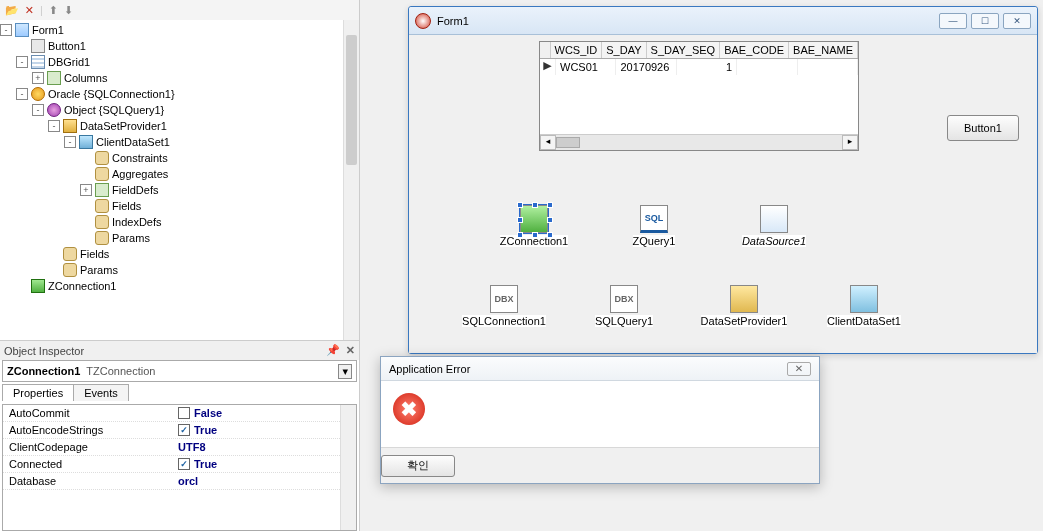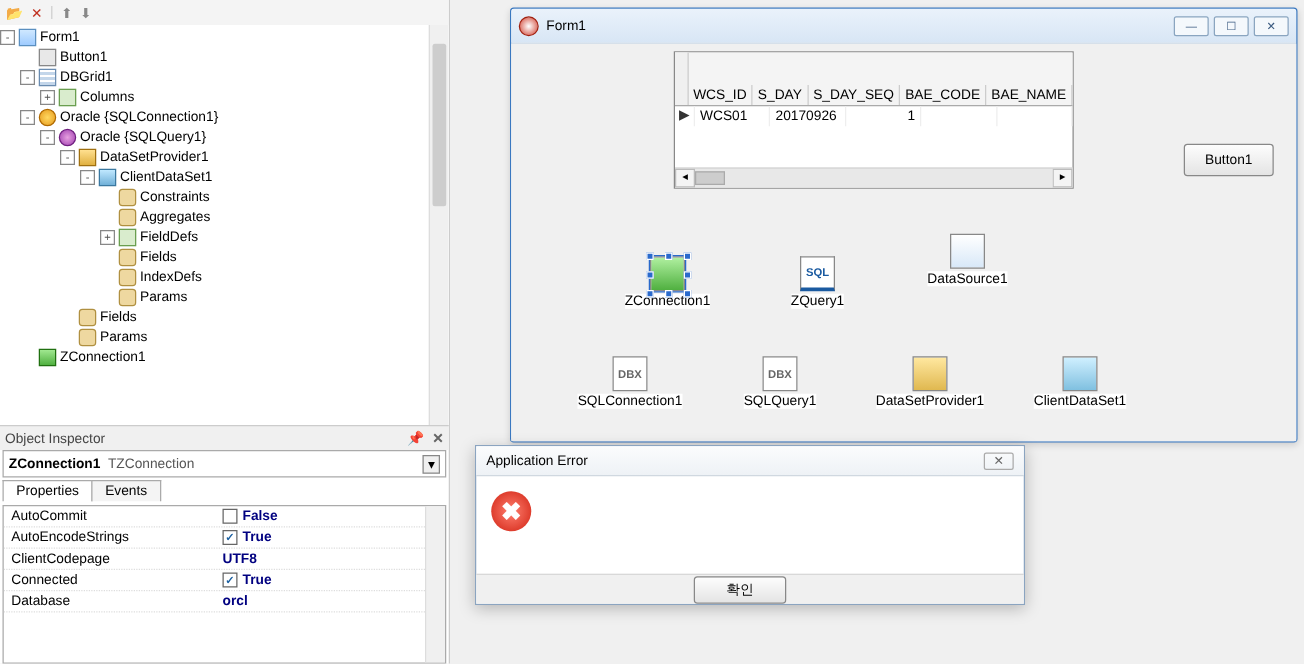--- a/index.html
+++ b/index.html
@@ -59,21 +59,21 @@
 .designer-title { height:28px; background:linear-gradient(#eaf2fb,#d8e6f5); display:flex; align-items:center; padding:0 6px; border-bottom:1px solid #a8c0d8; border-radius:3px 3px 0 0; }
 .app-icon { width:16px; height:16px; border-radius:8px; background:radial-gradient(#fff,#d04030); border:1px solid #a02010; margin-right:6px; }
 .win-btns { margin-left:auto; display:flex; gap:4px; }
 .win-btn { width:28px; height:16px; border:1px solid #8aa5c0; border-radius:2px; background:#f4f8fc; display:flex; align-items:center; justify-content:center; font-size:9px; color:#3a5a80; }
 
 .design-surface { position:absolute; top:28px; left:0; right:0; bottom:0; background-image:radial-gradient(#b0b0b0 0.5px, transparent 0.5px); background-size:8px 8px; background-color:#f0f0f0; }
 
 .dbgrid { position:absolute; left:130px; top:6px; width:320px; height:110px; background:#fff; border:1px solid #888; }
 .grid-head { display:flex; background:#f4f4f4; border-bottom:1px solid #aaa; }
 .grid-indicator-head { width:16px; border-right:1px solid #ccc; background:#f0f0f0; }
-.grid-col { border-right:1px solid #ccc; padding:2px 4px; text-align:left; flex:1;margin-top:26px; }
+.grid-col { border-right:1px solid #ccc; padding:2px 4px; text-align:left; flex:1; }
 .grid-row { display:flex; }
 .grid-indicator { width:16px; border-right:1px solid #eee; text-align:center; color:#333; }
 .grid-cell { border-right:1px solid #eee; padding:2px 4px; flex:1; }
 .cell-r { text-align:right; }
 .grid-hscroll { position:absolute; bottom:0; left:0; right:0; height:16px; background:#f0f0f0; border-top:1px solid #ccc; display:flex; }
 .sb-btn { width:16px; border:1px solid #bbb; background:#f4f4f4; text-align:center; font-size:9px; }
 .sb-track { flex:1; background:#e8e8e8; position:relative; }
 .sb-thumb { position:absolute; left:0; top:2px; bottom:2px; width:24px; background:#cdcdcd; border:1px solid #aaa; }
 
 .form-btn { position:absolute; left:538px; top:80px; width:72px; height:26px; background:linear-gradient(#fdfdfd,#e4e4e4); border:1px solid #888; border-radius:3px; display:flex; align-items:center; justify-content:center; }
@@ -93,21 +93,21 @@
 .ci-dsp { background:linear-gradient(#ffe8a0,#e0b850); }
 .ci-cds { background:linear-gradient(#d0f0ff,#80c0e0); }
 
 
 .err-dialog { position:absolute; left:380px; top:356px; width:440px; height:128px; background:#fff; border:1px solid #8ba4c0; box-shadow:0 3px 12px rgba(0,0,0,0.25); }
 .err-title { height:24px; background:linear-gradient(#fbfcfd,#eef2f6); padding:4px 8px; display:flex; align-items:center; border-bottom:1px solid #d0d8e0; }
 .err-close { margin-left:auto; border:1px solid #aaa; width:24px; height:14px; border-radius:2px; display:flex; align-items:center; justify-content:center; font-size:10px; color:#666; }
 .err-body { display:flex; padding:12px; align-items:flex-start; gap:14px; }
 .err-icon { width:32px; height:32px; border-radius:16px; background:radial-gradient(#ff8070,#d02010); display:flex; align-items:center; justify-content:center; color:#fff; font-size:20px; font-weight:bold; }
 .err-text { line-height:1.4; }
-.err-buttons { position:absolute; bottom:0; left:0; right:0; height:24px; background:#f0f0f0; border-top:1px solid #d8d8d8; display:flex; align-items:center; justify-content:center; padding-right:16px; }
+.err-buttons { position:absolute; bottom:0; left:0; right:0; height:36px; background:#f0f0f0; border-top:1px solid #d8d8d8; display:flex; align-items:center; justify-content:flex-start; padding-right:16px; }
 .err-ok { width:74px; height:22px; background:linear-gradient(#fdfdfd,#e4e4e4); border:1px solid #888; border-radius:3px; display:flex; align-items:center; justify-content:center; }
 </style>
 </head>
 <body>
 
 <div class="left-panel">
   <div class="top-toolbar">
     <span>📂</span>
     <span style="color:#c03020;">✕</span>
     <span style="color:#ccc;">|</span>
@@ -145,21 +145,21 @@
           <span class="indent"></span>
           <span class="expander">-</span>
           <span class="tree-icon ic-db"></span>
           <span class="tree-label">Oracle {SQLConnection1}</span>
         </div>
         <div class="tree-row">
           <span class="indent"></span>
           <span class="indent"></span>
           <span class="expander">-</span>
           <span class="tree-icon ic-query"></span>
-          <span class="tree-label">Oracle {SQLQuery1}</span>
+          <span class="tree-label">Object {SQLQuery1}</span>
         </div>
         <div class="tree-row">
           <span class="indent"></span>
           <span class="indent"></span>
           <span class="indent"></span>
           <span class="expander">-</span>
           <span class="tree-icon ic-dsp"></span>
           <span class="tree-label">DataSetProvider1</span>
         </div>
         <div class="tree-row">
@@ -366,21 +366,21 @@
             <div class="sel-handle" style="left: 11px; top: 26px;"></div>
             <div class="sel-handle" style="left: -4px; top: 11px;"></div>
             <div class="sel-handle" style="left: 26px; top: 11px;"></div>
           </div>
           <div class="comp-label">ZConnection1</div>
         </div>
         <div class="comp" style="left: 200px; top: 170px;">
           <div class="comp-icon ci-zq"></div>
           <div class="comp-label">ZQuery1</div>
         </div>
-        <div class="comp" style="left: 320px; top: 152px;">
+        <div class="comp" style="left: 320px; top: 170px; font-style: italic;">
           <div class="comp-icon ci-ds"></div>
           <div class="comp-label">DataSource1</div>
         </div>
         <div class="comp" style="left: 50px; top: 250px;">
           <div class="comp-icon ci-dbx"></div>
           <div class="comp-label">SQLConnection1</div>
         </div>
         <div class="comp" style="left: 170px; top: 250px;">
           <div class="comp-icon ci-dbx"></div>
           <div class="comp-label">SQLQuery1</div>

